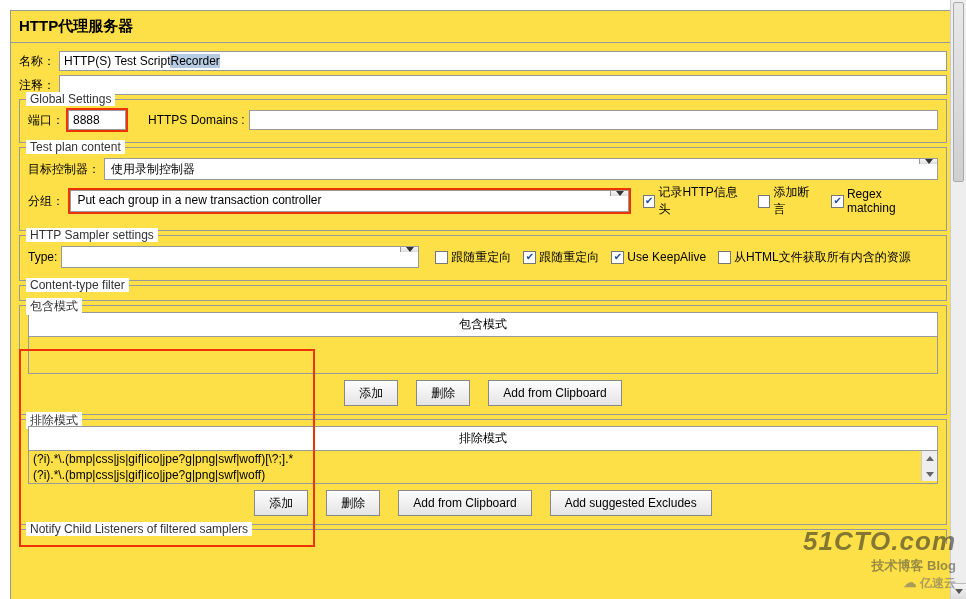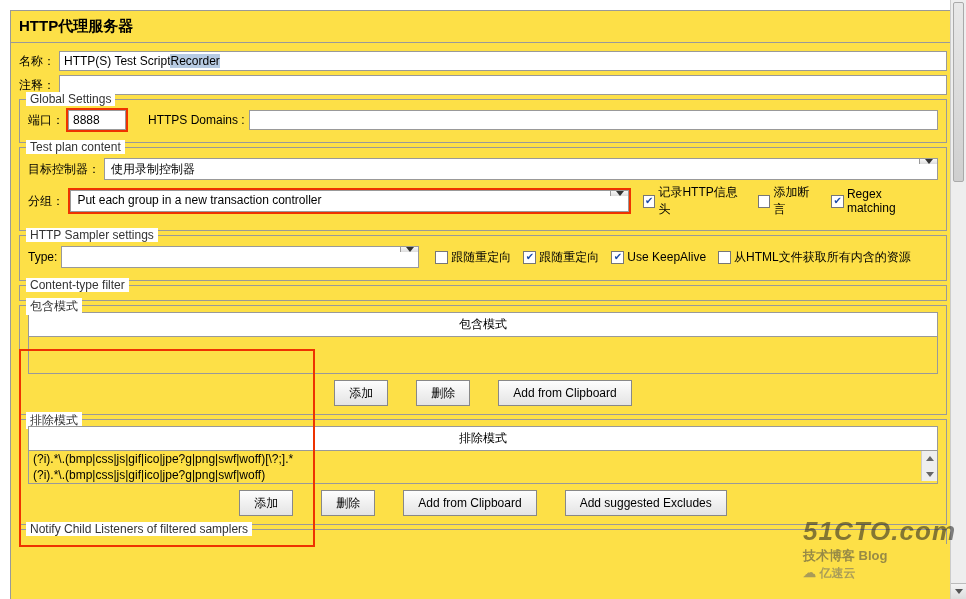--- a/index.html
+++ b/index.html
@@ -16,30 +16,30 @@
 .dropdown-text { flex: 1; padding: 2px 6px; display: flex; align-items: center; }
 .dropdown-btn { width: 18px; border-left: 1px solid #999; background: linear-gradient(#f8f8f8,#ddd); display: flex; align-items: center; justify-content: center; }
 .dropdown-btn::after { content: ""; border-left: 4px solid transparent; border-right: 4px solid transparent; border-top: 5px solid #333; }
 .checkbox { display: inline-flex; align-items: center; gap: 3px; margin-right: 8px; }
 .cb { width: 13px; height: 13px; border: 1px solid #777; background: #fff; display: inline-flex; align-items: center; justify-content: center; }
 .cb.checked::after { content: "✔"; color: #1a4aa8; font-size: 10px; line-height: 1; }
 .btn { border: 1px solid #888; background: linear-gradient(#fdfdfd,#e4e4e4); padding: 4px 14px; height: 26px; display: inline-flex; align-items: center; justify-content: center; cursor: default; }
 .table { border: 1px solid #999; width: 100%; }
 .thead { text-align: center; padding: 3px 0; border-bottom: 1px solid #999; background: #fff; }
 .tbody { height: 36px; }
-.center-btns { display: flex; gap: 28px; justify-content: center; margin-top: 6px; }
+.center-btns { display: flex; gap: 18px; justify-content: center; margin-top: 6px; }
 .red-box { outline: 2px solid #e30; outline-offset: 0; }
 .highlight-sel { background: #b7cbe3; }
 .scrollbar-v { position: absolute; right: 0; top: 0; bottom: 0; width: 16px; background: #eee; border-left: 1px solid #ccc; }
 .scroll-thumb { position: absolute; left: 2px; right: 2px; top: 2px; height: 180px; background: linear-gradient(#e8e8e8,#cfcfcf); border: 1px solid #aaa; border-radius: 2px; }
 .scroll-arrow { position: absolute; left: 0; right: 0; height: 16px; display: flex; align-items: center; justify-content: center; background: linear-gradient(#f4f4f4,#ddd); }
 .scroll-arrow.bot { bottom: 0; border-top: 1px solid #bbb; }
 .scroll-arrow::after { content: ""; border-left: 4px solid transparent; border-right: 4px solid transparent; }
 .scroll-arrow.bot::after { border-top: 5px solid #555; }
-.watermark { position: absolute; right: 10px; bottom: 17px; text-align: left; color: #444; opacity: .55; pointer-events: none; }
+.watermark { position: absolute; right: 10px; bottom: 7px; text-align: right; color: #444; opacity: .55; pointer-events: none; }
 .watermark .l1 { font-size: 26px; font-weight: 900; font-style: italic; letter-spacing: 1px; color: #222; }
 .watermark .l2 { font-size: 13px; font-weight: bold; }
 .watermark .l3 { font-size: 13px; font-weight: bold; color: #666; }
 .wide { flex: 1; }
 .red-overlay { position: absolute; border: 2px solid #e30; pointer-events: none; }
 .list-row { padding: 1px 4px; border-bottom: 0; }
 .list-scroller { float: right; width: 16px; height: 30px; background: #eee; border-left: 1px solid #ccc; display: flex; flex-direction: column; justify-content: space-between; }
 .tiny-arrow { height: 14px; display: flex; align-items: center; justify-content: center; }
 .tiny-arrow::after { content: ""; border-left: 4px solid transparent; border-right: 4px solid transparent; }
 .tiny-arrow.up::after { border-bottom: 5px solid #666; }

